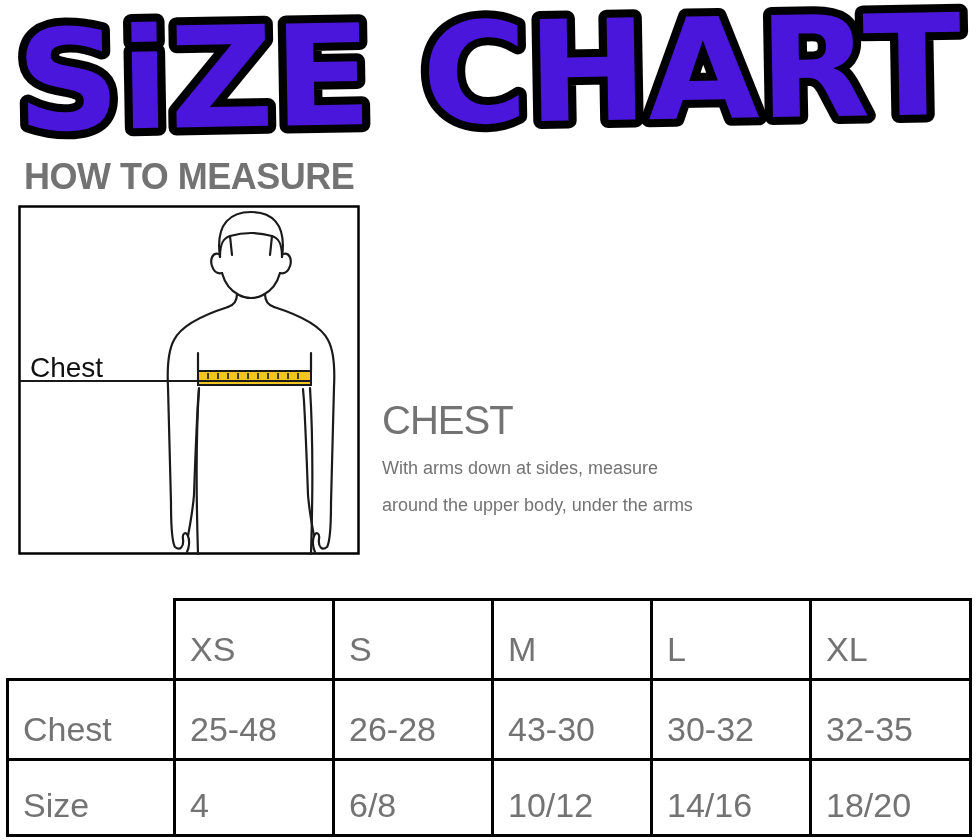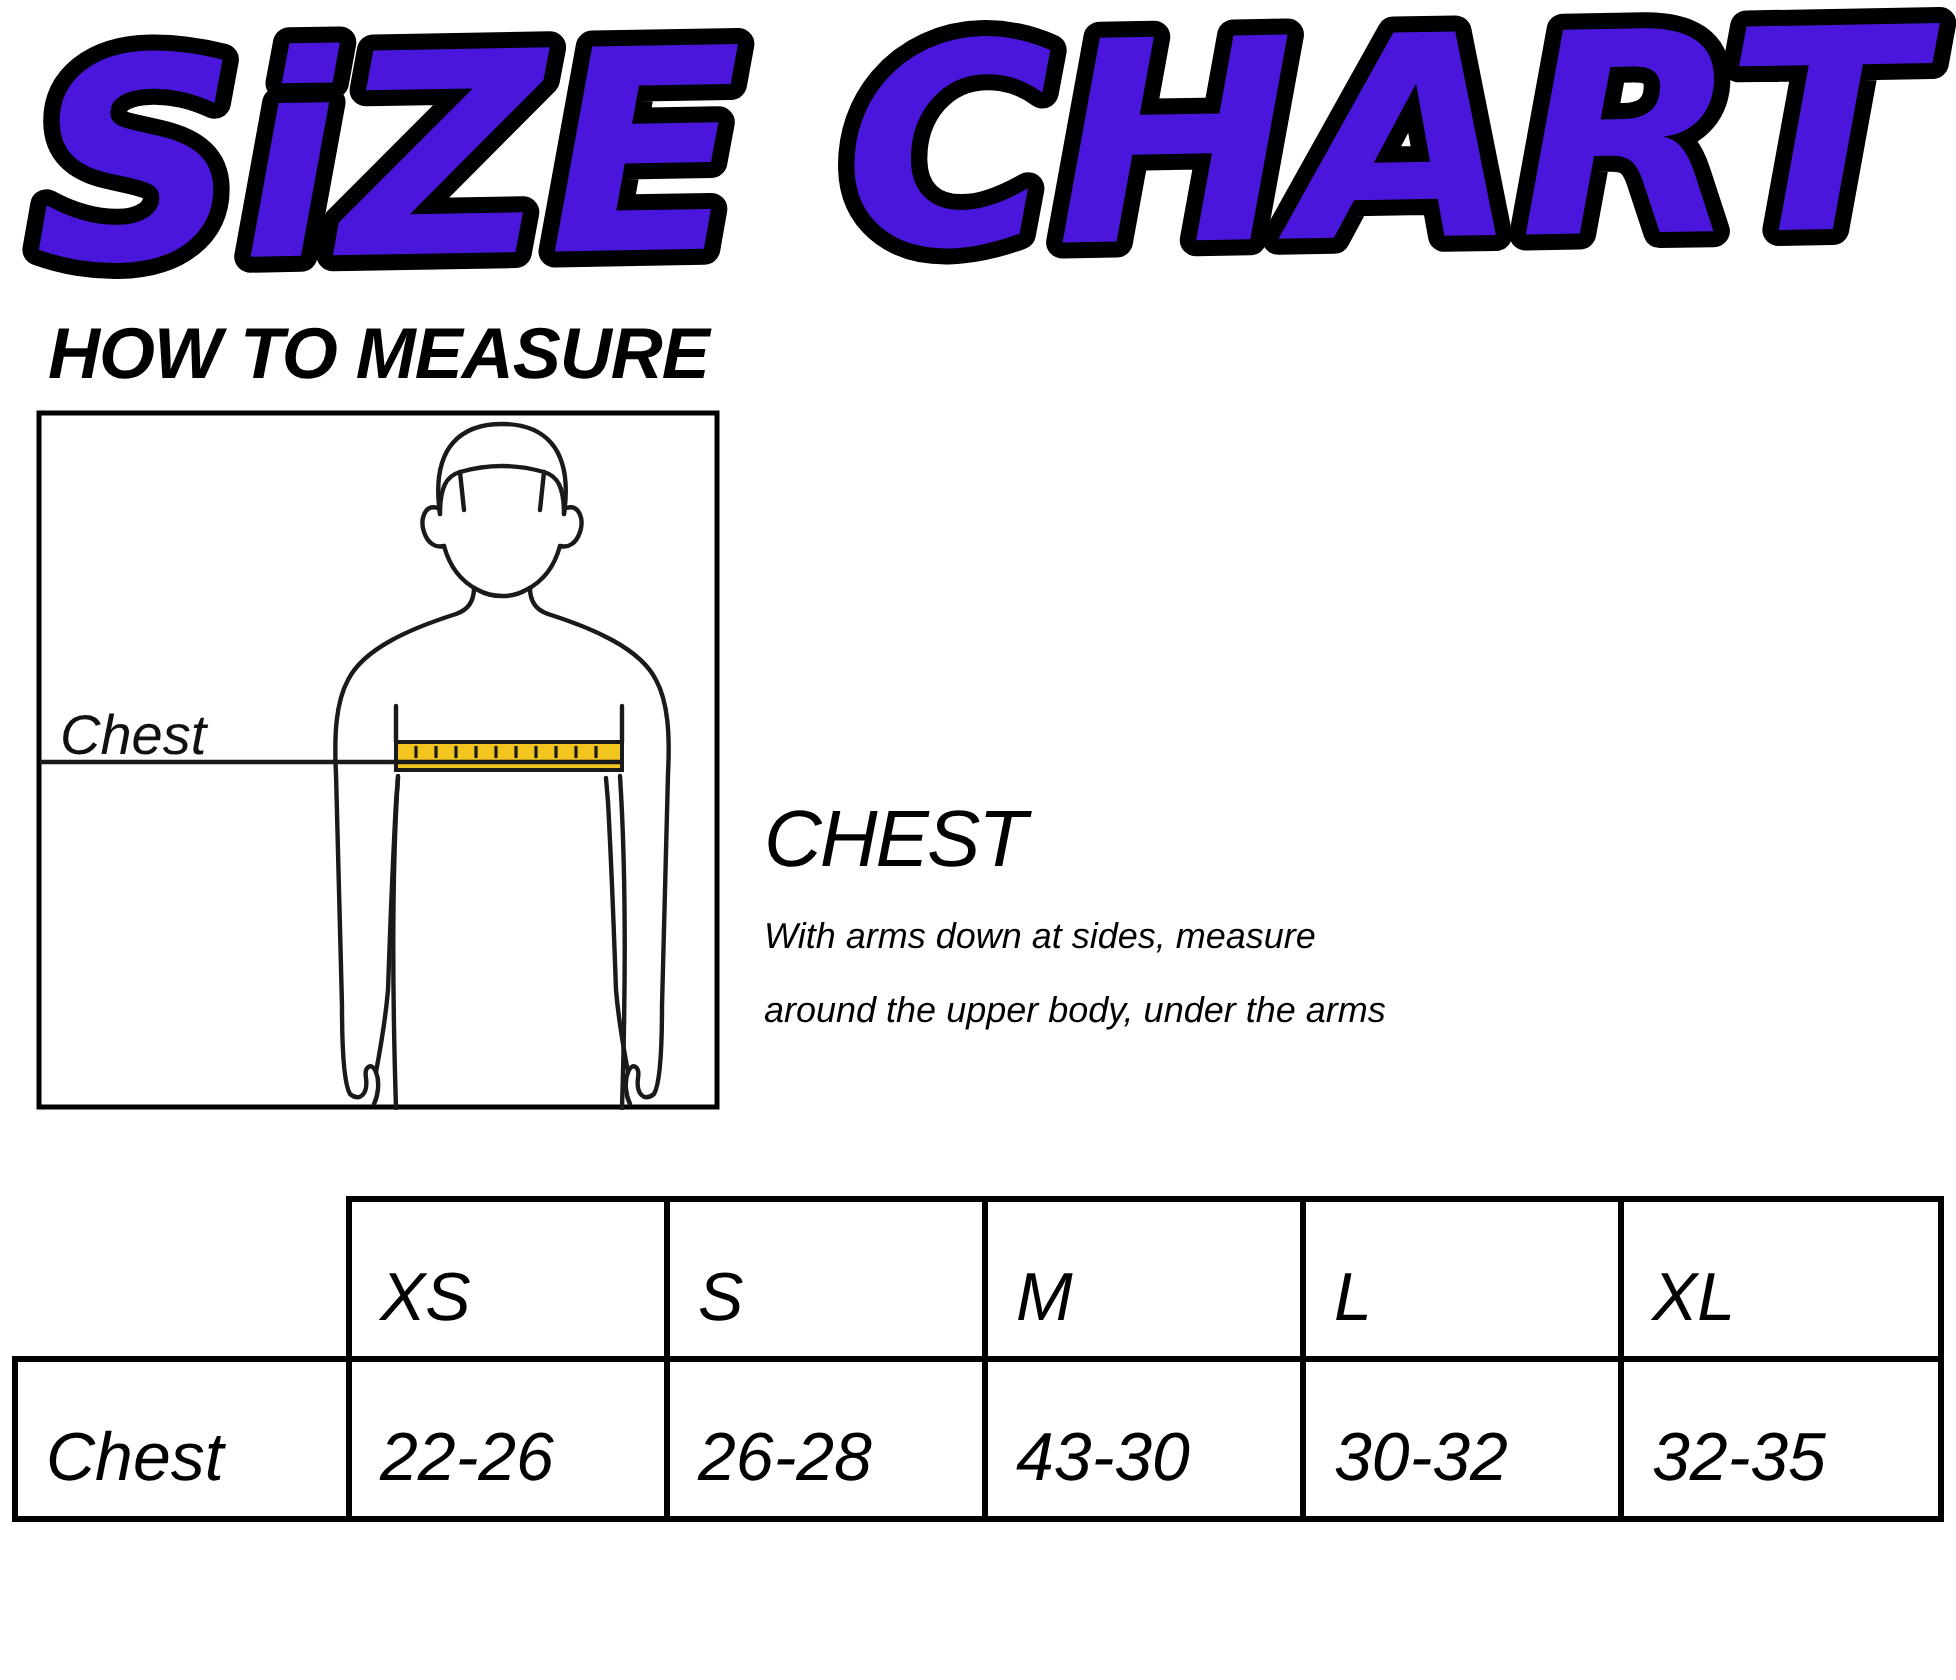--- a/index.html
+++ b/index.html
@@ -1,18 +1,18 @@
 <!DOCTYPE html>
 <html><head>
 <meta charset="utf-8">
 <style>
   html,body{margin:0;padding:0;background:#ffffff;}
   #page{
     position:relative;width:978px;height:840px;background:#ffffff;overflow:hidden;
-    font-family:"Liberation Sans",sans-serif;color:#000000;font-style:italic;
+    font-family:"Liberation Sans",sans-serif;color:#737373;
   }
   
   #title-svg{position:absolute;left:0;top:0;width:978px;height:156px;display:block;}
   #title-svg text{
     font-family:"DejaVu Sans",sans-serif;font-weight:bold;
     stroke-linejoin:round;
   }
   
   .how-heading{
     position:absolute;left:24px;top:156px;
@@ -107,22 +107,30 @@
       <tr class="hdr">
         <td class="corner"></td>
         <td>XS</td>
         <td>S</td>
         <td>M</td>
         <td>L</td>
         <td>XL</td>
       </tr>
       <tr class="r1">
         <td>Chest</td>
-        <td>22-26</td>
+        <td>25-48</td>
         <td>26-28</td>
         <td>43-30</td>
         <td>30-32</td>
         <td>32-35</td>
+      </tr>
+      <tr class="r2">
+        <td>Size</td>
+        <td>4</td>
+        <td>6/8</td>
+        <td>10/12</td>
+        <td>14/16</td>
+        <td>18/20</td>
       </tr>
     </tbody>
   </table>
 
 </div>
 
 </body></html>

